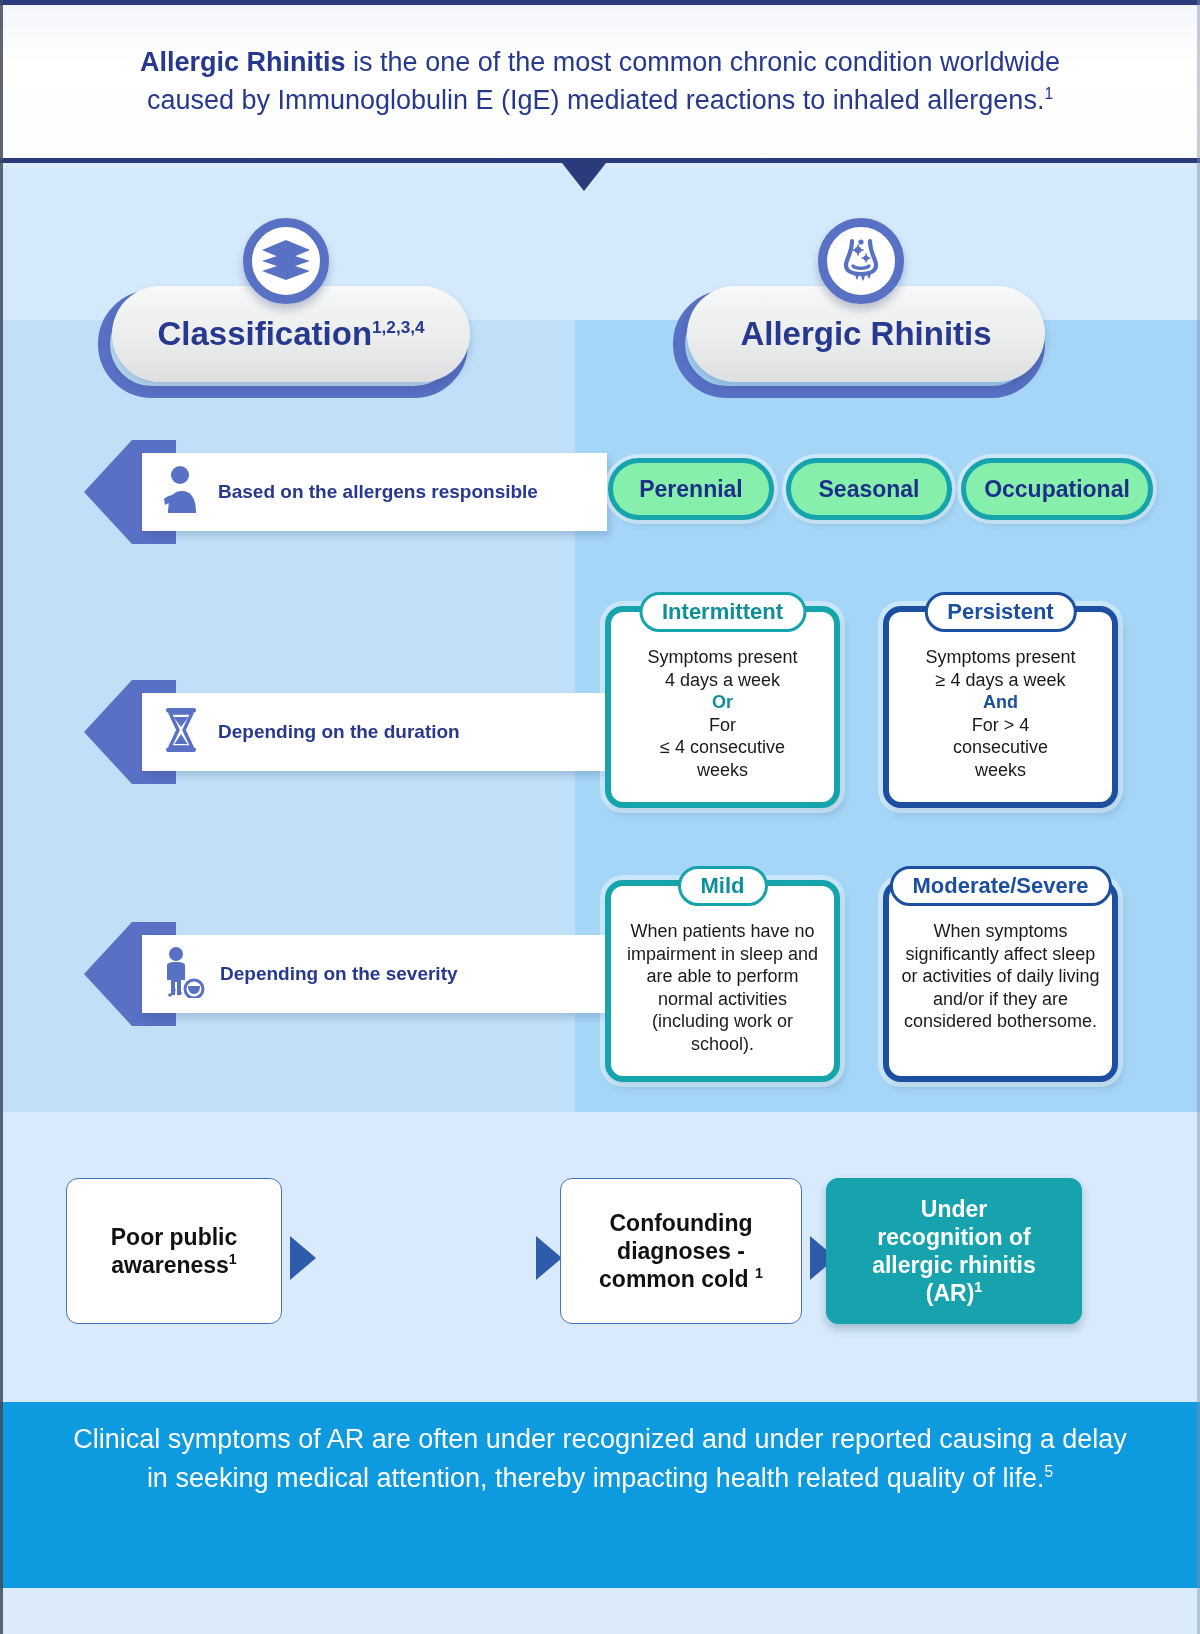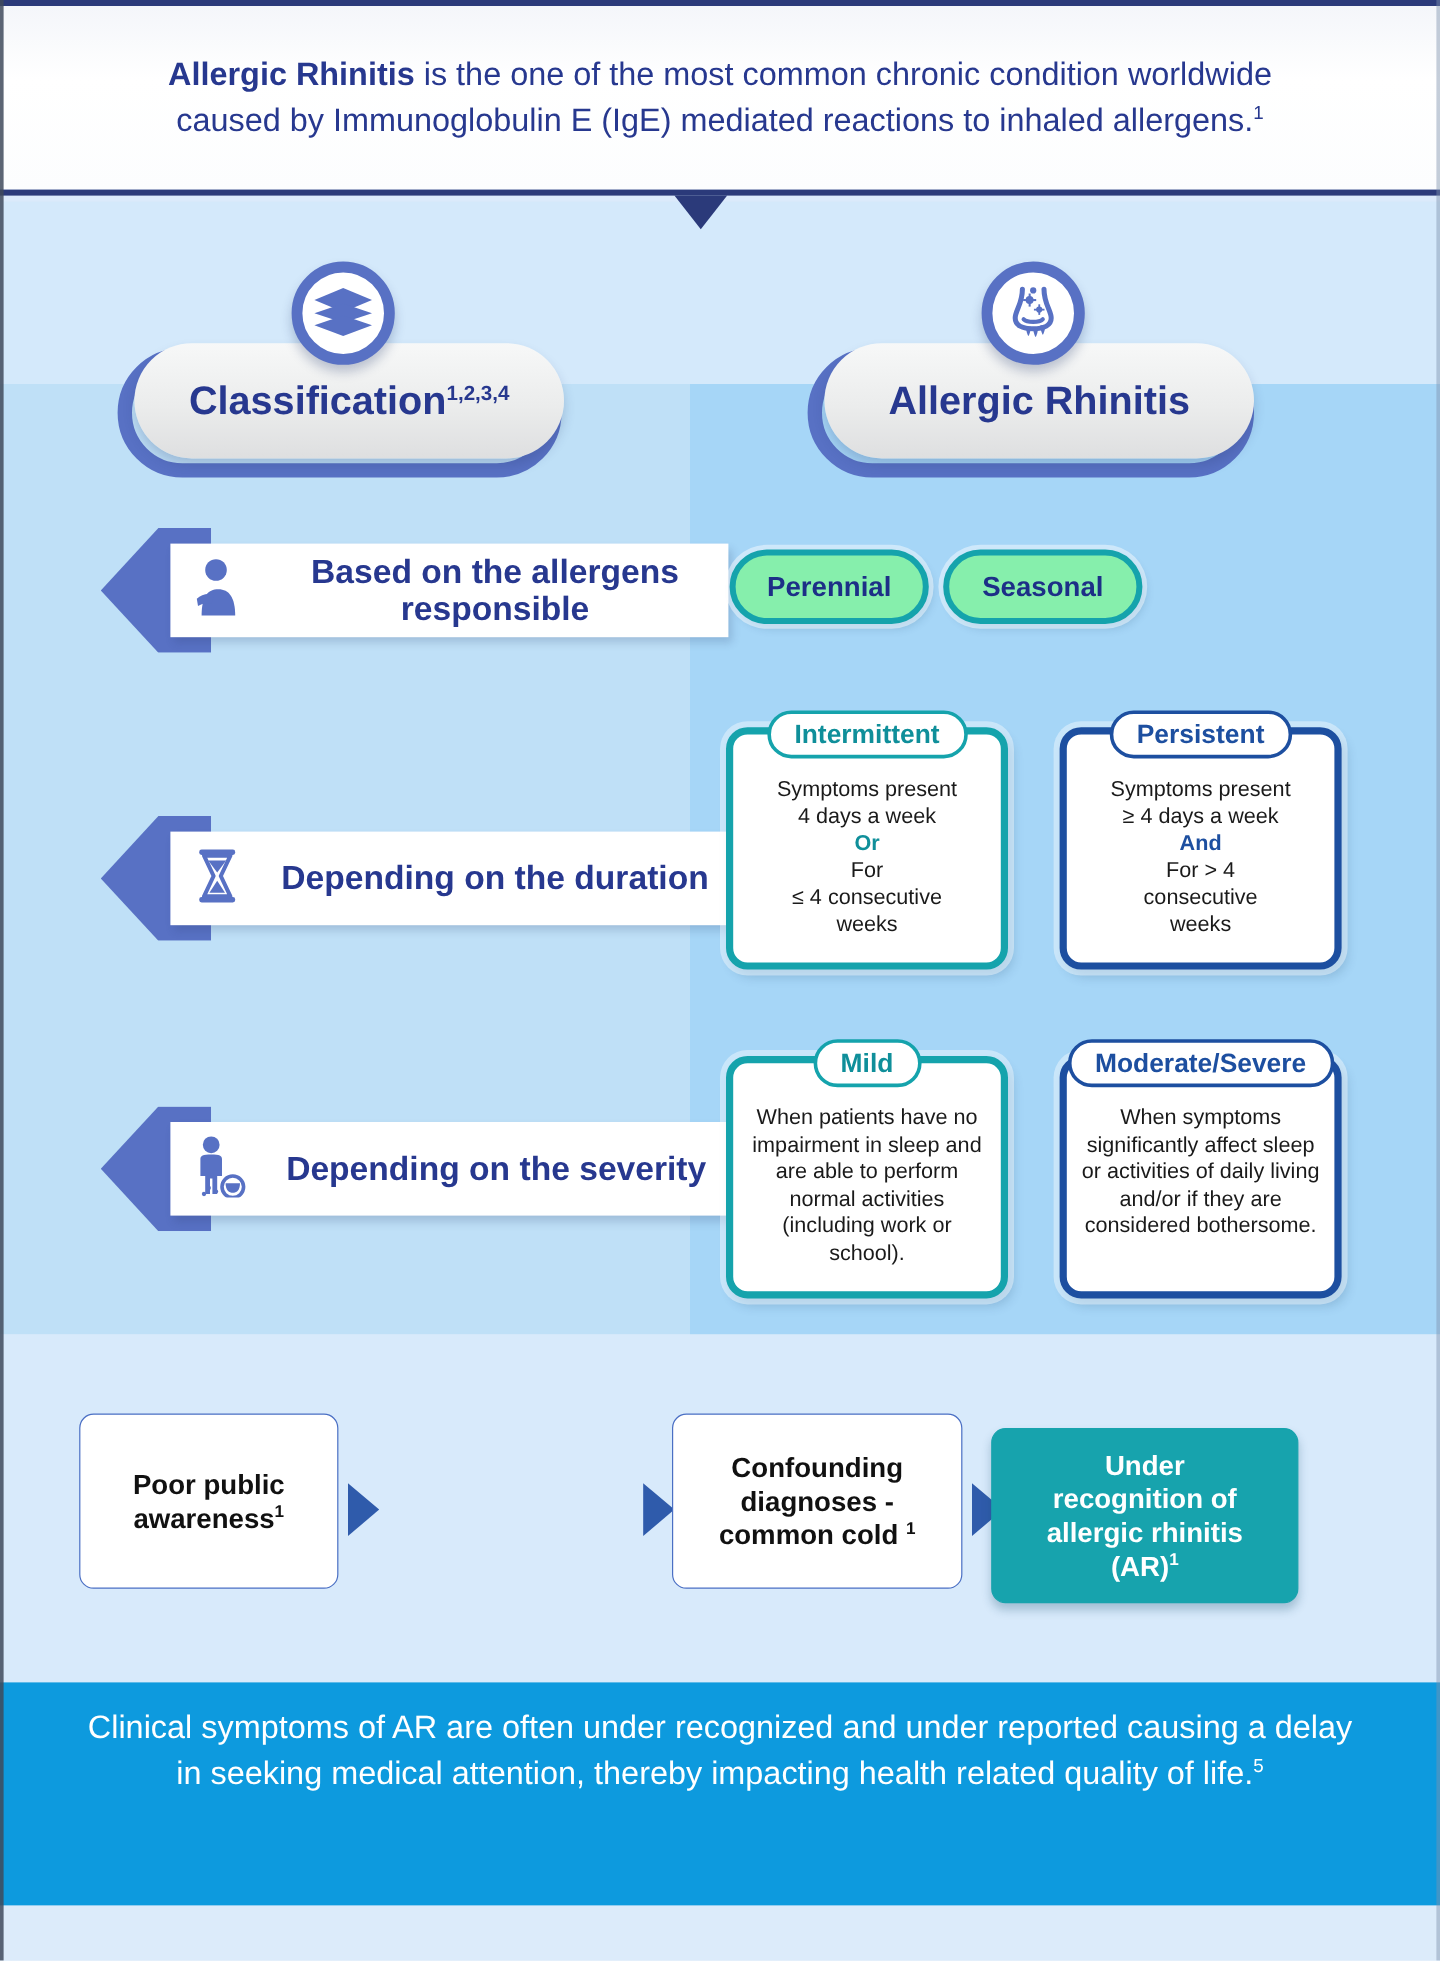--- a/index.html
+++ b/index.html
@@ -46,22 +46,22 @@
          box-shadow:0 6px 9px rgba(40,60,110,.28);}
 
   
   .chev{position:absolute;}
   .chev .arrow{position:absolute;left:0;top:0;width:92px;height:104px;
         background:#5871c4;
         clip-path:polygon(48px 0, 92px 0, 92px 104px, 48px 104px, 0 52px);}
   .chev .bar{position:absolute;left:58px;top:13px;width:465px;height:78px;
         background:#ffffff;box-shadow:3px 5px 7px rgba(40,60,110,.20);
         display:flex;align-items:center;gap:14px;padding-left:16px;box-sizing:border-box;}
-  .chev .bar .txt{color:#27388f;font-weight:700;font-size:28px;line-height:1.12;
-        text-align:center;flex:1;}
+  .chev .bar .txt{color:#27388f;font-weight:700;font-size:19px;line-height:1.12;
+        text-align:left;flex:1;}
 
   
   .tpill{position:absolute;height:62px;border-radius:31px;background:#86efac;
          border:5px solid #15a3ac;box-sizing:border-box;
          box-shadow:0 0 0 4px rgba(255,255,255,.45), 3px 4px 7px rgba(30,70,110,.18);
          display:flex;align-items:center;justify-content:center;}
   .tpill span{color:#1d2f87;font-weight:700;font-size:23px;white-space:nowrap;}
 
   
   .card{position:absolute;background:#ffffff;border-radius:18px;box-sizing:border-box;
@@ -205,20 +205,23 @@
       <span class="txt">Depending on the duration</span>
     </div>
   </div>
 
   <div class="tpill" style="left:608px;top:458px;width:166px;">
     <span>Perennial</span>
   </div>
   <div class="tpill" style="left:786px;top:458px;width:166px;">
     <span>Seasonal</span>
   </div>
+  <div class="tpill" style="left:961px;top:458px;width:192px;">
+    <span>Occupational</span>
+  </div>
 
   <div class="card teal" style="left:605px;top:606px;width:235px;height:202px;">
     <div class="cap">Intermittent</div>
     <div class="body">
       <div>Symptoms present</div>
       <div>4 days a week</div>
       <div class="hl">Or</div>
       <div>For</div>
       <div>≤ 4 consecutive</div>
       <div>weeks</div>
@@ -259,21 +262,21 @@
 
   <div class="fbox" style="left:560px;width:242px;">
     <div>
       <span>Confounding</span><br>
       <span>diagnoses -</span><br>
       <span>common cold </span><span class="sup">1</span>
     </div>
   </div>
   <div class="farrow" style="left:810px;"></div>
 
-  <div class="fbox accent" style="left:826px;width:256px;margin-top:12px;">
+  <div class="fbox accent" style="left:826px;width:256px;">
     <div>
       <span>Under</span><br>
       <span>recognition of</span><br>
       <span>allergic rhinitis</span><br>
       <span>(AR)</span><span class="sup">1</span>
     </div>
   </div>
 
   <div class="bluetext">
     <span>Clinical symptoms of AR are often under recognized and under reported causing a delay in seeking medical attention, thereby impacting  health related quality of life.</span><span class="sup">5</span>

